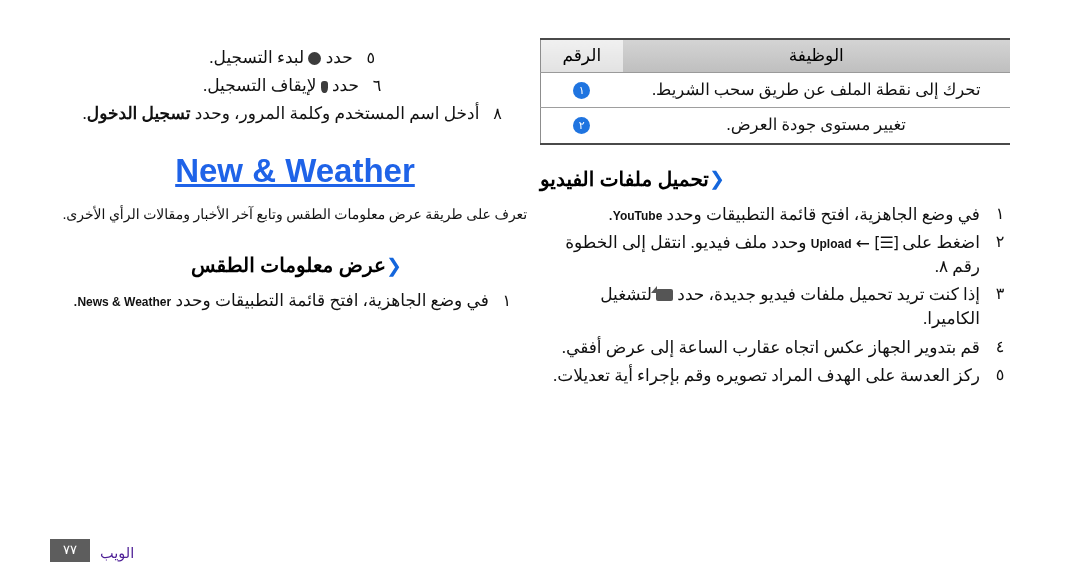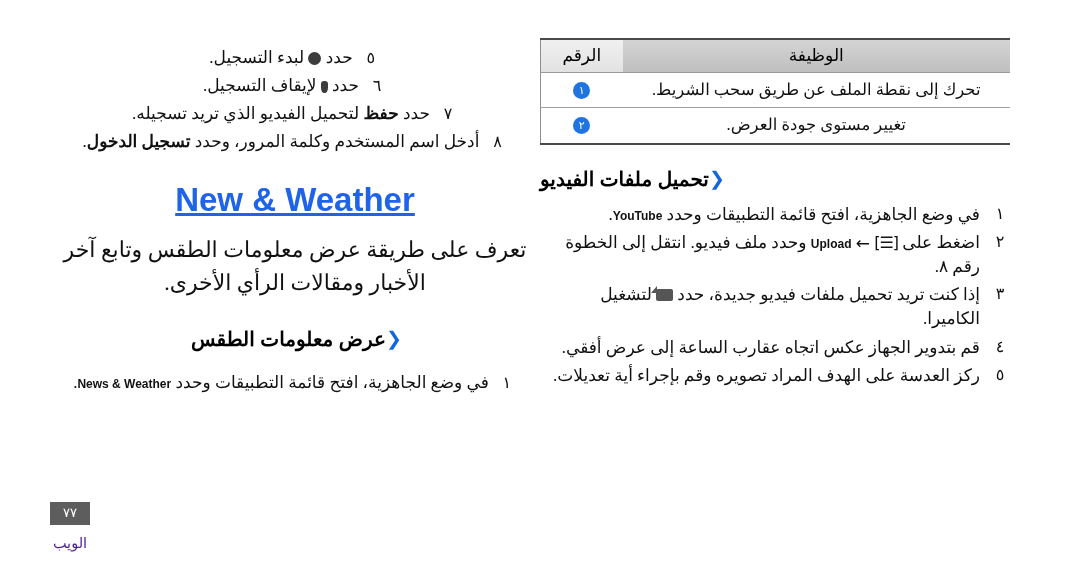--- a/index.html
+++ b/index.html
@@ -51,21 +51,21 @@
     font-weight: bold;
     font-size: 33px;
     color: #1f63e8;
     text-align: center;
     direction: ltr;
     letter-spacing: 0px;
     text-decoration: underline;
   }
 
   .intro {
-    font-size: 22px;
+    font-size: 14px;
     line-height: 1.5;
     color: #111;
     text-align: center;
     direction: rtl;
   }
 
   
   ol.steps {
     list-style: none;
     margin: 0;
@@ -197,24 +197,24 @@
     font-size: 11px;
     text-align: center;
     font-family: "Liberation Serif", serif;
     vertical-align: 1px;
   }
 
   
   .footer {
     position: absolute;
     left: 50px;
-    bottom: 34px;
+    bottom: 24px;
     display: flex;
-    flex-direction: column;
-    align-items: center;
+    flex-direction: row;
+    align-items: flex-end;
     gap: 10px;
     direction: ltr;
   }
   .pagebox {
     background: #5d5d5d;
     color: #ffffff;
     font-size: 13px;
     padding: 3px 13px 4px 13px;
     font-family: "Liberation Serif", serif;
     letter-spacing: 1px;
@@ -266,34 +266,33 @@
         <li><span class="num">٥</span><span>ركز العدسة على الهدف المراد تصويره وقم بإجراء أية تعديلات.</span></li>
       </ol>
 
   </div>
 
   <div class="col col-left">
 
     <ol class="steps" id="cont-steps" style="padding-right:0; text-align:center;">
         <li style="padding-right: 0px; text-align: center;"><span class="num" style="position: static; display: inline-block; margin-left: 8px;">٥</span><span>حدد </span> <span class="ico ico-record"></span> <span> لبدء التسجيل.</span></li>
         <li style="padding-right: 0px; text-align: center;"><span class="num" style="position: static; display: inline-block; margin-left: 8px;">٦</span><span>حدد </span> <span class="ico ico-stop"></span> <span> لإيقاف التسجيل.</span></li>
-        <li style="padding-right: 0px; text-align: center;"><span class="num" style="position: static; display: inline-block; margin-left: 8px;">٧</span><span>حدد </span><b>حفظ</b><span> لتحميل الفيديو الذي تريد تسجيله.</span></li>
         <li style="padding-right: 0px; text-align: center;"><span class="num" style="position: static; display: inline-block; margin-left: 8px;">٨</span><span>أدخل اسم المستخدم وكلمة المرور، وحدد </span><b>تسجيل الدخول</b><span>.</span></li>
       </ol>
 
     <div class="big-title" style="margin-top:26px;">New &amp; Weather</div>
 
     <div class="intro" style="margin-top:14px;">تعرف على طريقة عرض معلومات الطقس وتابع آخر الأخبار ومقالات الرأي الأخرى.</div>
 
     <div class="section-head" style="margin-top:28px; justify-content:center;">
       <span>عرض معلومات الطقس</span>
       <span class="chev">❮</span>
     </div>
 
-    <ol class="steps" id="weather-steps" style="margin-top:20px; text-align:center;">
+    <ol class="steps" id="weather-steps" style="margin-top:12px; text-align:center;">
         <li style="padding-right: 0px; text-align: center;"><span class="num" style="position: static; display: inline-block; margin-left: 8px;">١</span><span>في وضع الجاهزية، افتح قائمة التطبيقات وحدد </span><span class="lat">News &amp; Weather</span><span>.</span></li>
       </ol>
 
   </div>
 
   <div class="footer">
     <span class="pagebox">٧٧</span>
     <span class="footer-label">الويب</span>
   </div>
 

